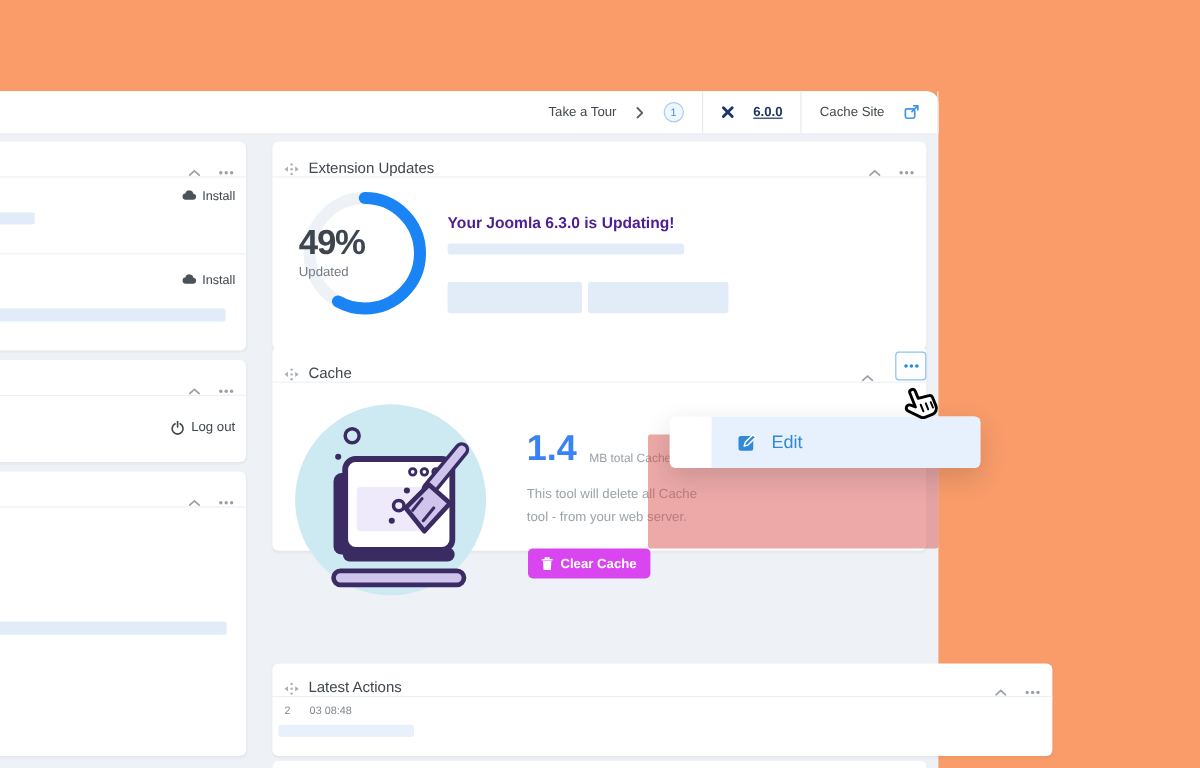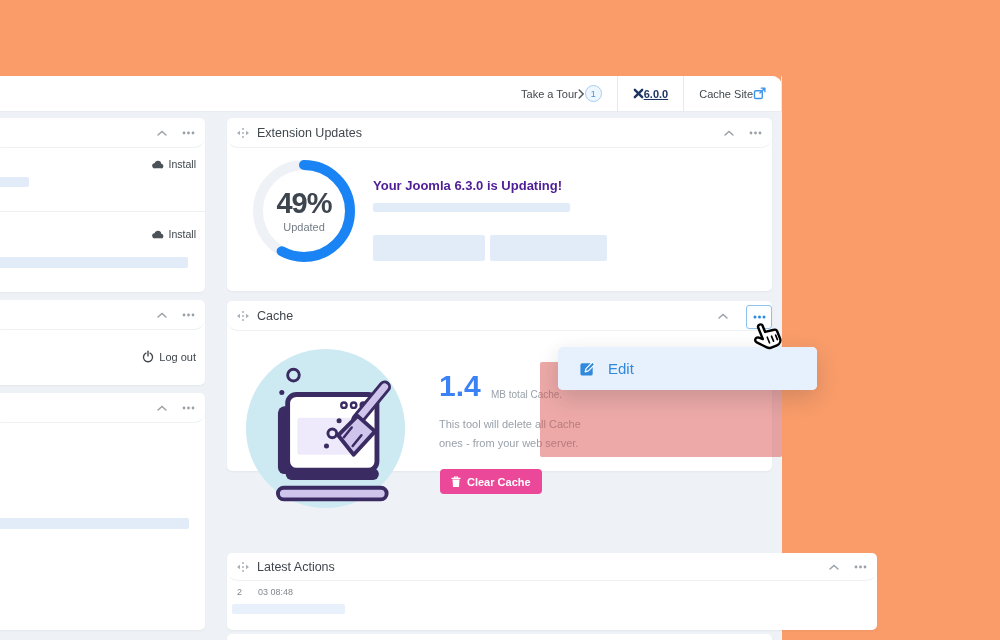--- a/index.html
+++ b/index.html
@@ -1,54 +1,54 @@
 <!DOCTYPE html>
 <html><head>
 <meta charset="utf-8">
 <style>
   html,body{margin:0;padding:0;}
   body{font-family:"Liberation Sans",sans-serif;-webkit-font-smoothing:antialiased;}
   .stage{position:relative;width:1000px;height:640px;background:#f99c6a;overflow:hidden;}
   .window{position:absolute;left:0;top:76px;width:782px;height:564px;background:#eef1f5;border-top-right-radius:10px;}
   
   .topbar{position:absolute;left:0;top:0;width:100%;height:36px;background:#fff;border-bottom:1px solid #e8ebef;border-top-right-radius:10px;display:flex;justify-content:flex-end;align-items:stretch;box-sizing:border-box;}
-  .tb-group{display:flex;align-items:center;gap:0;padding:0 15px;font-size:11px;color:#41484e;}
+  .tb-group{display:flex;align-items:center;gap:16px;padding:0 15px;font-size:11px;color:#41484e;}
   .tb-sep{border-left:1px solid #e6eaee;}
   .tb-badge{width:15px;height:15px;border-radius:50%;background:#eef6fe;border:1px solid #a9cdf0;color:#4a90d9;font-size:9px;display:flex;align-items:center;justify-content:center;}
   .tb-version{color:#1c3563;font-weight:700;text-decoration:underline;}
   
   .card{position:absolute;background:#fff;border-radius:5px;box-shadow:0 1px 2px rgba(30,40,50,.05);}
-  .card-header{height:30px;border-bottom:1px solid #eef0f3;display:flex;align-items:center;gap:8px;padding:0 10px;box-sizing:border-box;position:relative;border-radius:11px;}
+  .card-header{height:30px;border-bottom:1px solid #eef0f3;display:flex;align-items:flex-end;gap:8px;padding:0 10px;box-sizing:border-box;position:relative;}
   .hdr-title{font-size:12.5px;color:#40474e;}
   .hdr-right{margin-left:auto;display:flex;align-items:center;gap:15px;}
   .icon-btn{display:flex;align-items:center;justify-content:center;background:none;border:none;padding:0;cursor:pointer;}
   .placeholder{position:absolute;background:#e2ecf9;border-radius:2px;}
   
   .lcard{left:-8px;width:213px;}
-  .l-action{position:absolute;display:flex;align-items:center;gap:5px;font-size:10.5px;color:#3f464c;}
+  .l-action{position:absolute;display:flex;align-items:flex-start;gap:5px;font-size:10.5px;color:#3f464c;}
   .l-div{position:absolute;left:0;right:0;height:1px;background:#eef0f3;}
   
   .ring-wrap{position:absolute;left:22px;top:38px;width:110px;height:110px;}
-  .ring-center{position:absolute;inset:0;display:flex;flex-direction:column;align-items:center;justify-content:center;}
+  .ring-center{position:absolute;inset:0;display:flex;flex-direction:column;align-items:flex-start;justify-content:center;}
   .ring-pct{font-size:29px;font-weight:700;color:#3d454e;letter-spacing:-1px;line-height:1;}
   .ring-sub{font-size:11px;color:#737c84;margin-top:3px;}
   .eu-msg{position:absolute;left:146px;top:60px;font-size:13px;font-weight:700;color:#4c1d95;text-align:right;}
   
   .cache-num{position:absolute;left:212px;top:70px;font-size:30px;font-weight:700;color:#3b82f6;line-height:1;}
   .cache-unit{position:absolute;left:264px;top:88px;font-size:10px;color:#99a1a9;}
   .cache-desc{position:absolute;left:212px;top:114px;font-size:11px;color:#9aa2aa;line-height:19px;}
-  .btn-clear{position:absolute;left:213px;top:168px;height:25px;padding:0 11px;background:#ec4899;color:#fff;font-size:11px;font-weight:700;border:none;border-radius:4px;display:flex;align-items:center;gap:6px;cursor:pointer;font-family:inherit;}
+  .btn-clear{position:absolute;left:213px;top:168px;height:25px;padding:0 11px;background:#d946ef;color:#fff;font-size:11px;font-weight:700;border:none;border-radius:4px;display:flex;align-items:center;gap:6px;cursor:pointer;font-family:inherit;}
   .dots-active{position:absolute;right:0px;top:4px;width:24px;height:22px;background:#fdfeff;border:1px solid #8fc1ee;border-radius:3px;display:flex;align-items:center;justify-content:center;}
   
   .la-row{position:absolute;left:10px;top:34px;font-size:9px;color:#81888f;display:flex;gap:16px;}
   
   .red-overlay{position:absolute;left:540px;top:362px;width:242px;height:95px;background:rgba(217,83,79,.5);border-radius:2px;z-index:20;}
   .menu{position:absolute;left:558px;top:347px;width:259px;background:#fff;border-radius:5px;box-shadow:0 8px 22px rgba(20,30,40,.16);z-index:30;overflow:hidden;}
   .menu-item{height:43px;display:flex;align-items:center;gap:12px;padding:0 21px;font-size:15px;color:#40474d;cursor:pointer;}
-  .menu-item.active{background:#e7f1fd;color:#3089db;}
+  .menu-item.active{background:#e7f1fd;color:#3089db;margin-left:35px;}
   .hand{position:absolute;left:749px;top:319px;z-index:40;}
 </style>
 </head>
 <body>
 
 <div class="stage">
   <div class="window">
 
     <div class="topbar">
       <div class="tb-group">
@@ -204,21 +204,21 @@
           <span class="ring-pct">49%</span>
           <span class="ring-sub">Updated</span>
         </div>
       </div>
       <div class="eu-msg">Your Joomla 6.3.0 is Updating!</div>
       <div class="placeholder" style="left:146px;top:85px;width:197px;height:9px;"></div>
       <div class="placeholder" style="left:146px;top:117px;width:112px;height:26px;"></div>
       <div class="placeholder" style="left:263px;top:117px;width:117px;height:26px;"></div>
     </div>
 
-    <div class="card" style="left:227px;top:225px;width:545px;height:170px;">
+    <div class="card" style="left:227px;top:213px;width:545px;height:170px;">
       <div class="card-header">
         <span class="icon-btn">
           <svg width="12" height="12" viewBox="0 0 12 12">
               <path d="M0 6l3-2.2v4.4z" fill="#a9b0b7"></path>
               <path d="M12 6L9 3.8v4.4z" fill="#a9b0b7"></path>
               <circle cx="6" cy="2" r="1" fill="#a9b0b7"></circle>
               <circle cx="6" cy="6" r="1" fill="#a9b0b7"></circle>
               <circle cx="6" cy="10" r="1" fill="#a9b0b7"></circle>
             </svg>
         </span>
@@ -259,21 +259,21 @@
           <circle cx="92" cy="90" r="4.5" fill="none" stroke="#3a2b63" stroke-width="3"></circle>
           <circle cx="99" cy="77" r="2.6" fill="#3a2b63"></circle>
           <circle cx="86" cy="103" r="2.6" fill="#3a2b63"></circle>
         </svg>
       </div>
 
       <span class="cache-num">1.4</span>
       <span class="cache-unit">MB total Cache.</span>
       <div class="cache-desc">
         <div>This tool will delete all Cache</div>
-        <div>ones - from your web server.</div>
+        <div>tool - from your web server.</div>
       </div>
       <button class="btn-clear">
         <span class="icon-btn">
           <svg width="10" height="12" viewBox="0 0 10 12">
               <path d="M.5 2.4h9M3.5 2.2V1h3v1.2" fill="none" stroke="#fff" stroke-width="1.2"></path>
               <path d="M1.5 3.6h7L8 11H2z" fill="#fff"></path>
             </svg>
         </span>
         <span>Clear Cache</span>
       </button>

